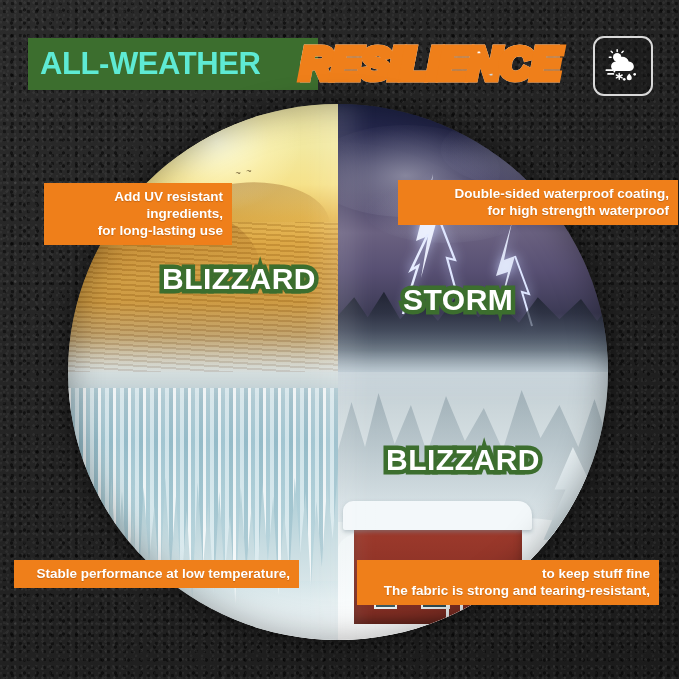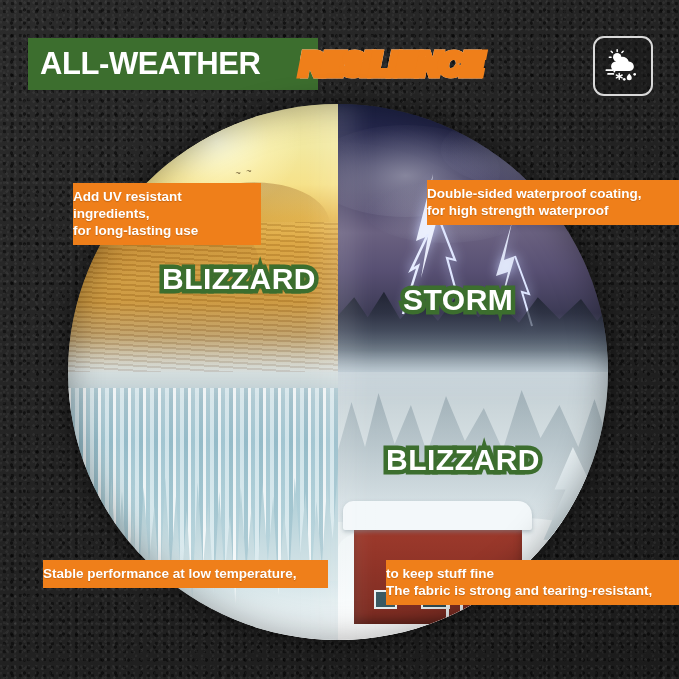--- a/index.html
+++ b/index.html
@@ -39,35 +39,35 @@
     top: 2px;
     width: 290px;
     height: 52px;
     background: #3c6e2e;
   }
   .hdr-green-text {
     position: absolute;
     left: 12px;
     top: 50%;
     transform: translateY(-50%);
-    color: #ffffff;
+    color: #5eead4;
     font-size: 31px;
     font-weight: bold;
     letter-spacing: -0.4px;
     font-stretch: condensed;
     transform-origin: left center;
     white-space: nowrap;
     font-family: "Liberation Sans Narrow", "Liberation Sans", sans-serif;
   }
   .hdr-orange-text {
     position: absolute;
     left: 272px;
     top: 50%;
     transform: translateY(-50%);
-    font-size: 32px;
+    font-size: 45px;
     font-weight: bold;
     font-style: italic;
     letter-spacing: -1px;
     white-space: nowrap;
     color: #f2f2f2;
     background: linear-gradient(180deg, #ffffff 0%, #ffffff 48%, #cdd6dd 72%, #eef2f5 100%);
     -webkit-background-clip: text;
     background-clip: text;
     -webkit-text-fill-color: transparent;
     paint-order: stroke fill;
@@ -281,25 +281,24 @@
   .cat-blizzard  { left: 386px; top: 443px; }
 
   
   .cap {
     position: absolute;
     background: #ef7f1a;
     color: #ffffff;
     font-size: 13.5px;
     line-height: 17px;
     font-weight: bold;
-    text-align: left;
-    padding: 5px 0 6px;
+    text-align: right;
+    padding: 5px 9px 6px;
     box-sizing: border-box;
     text-shadow: 0 1px 1px rgba(120,55,0,0.35);
-    margin-left: 29px;
   }
   .cap-tl { left: 44px;  top: 183px; width: 188px; }
   .cap-tr { left: 398px; top: 180px; width: 280px; }
   .cap-bl { left: 14px;  top: 560px; width: 285px; }
   .cap-br { left: 357px; top: 560px; width: 302px; }
   .cap span { display: block; }
 </style>
 </head>
 <body>
 

